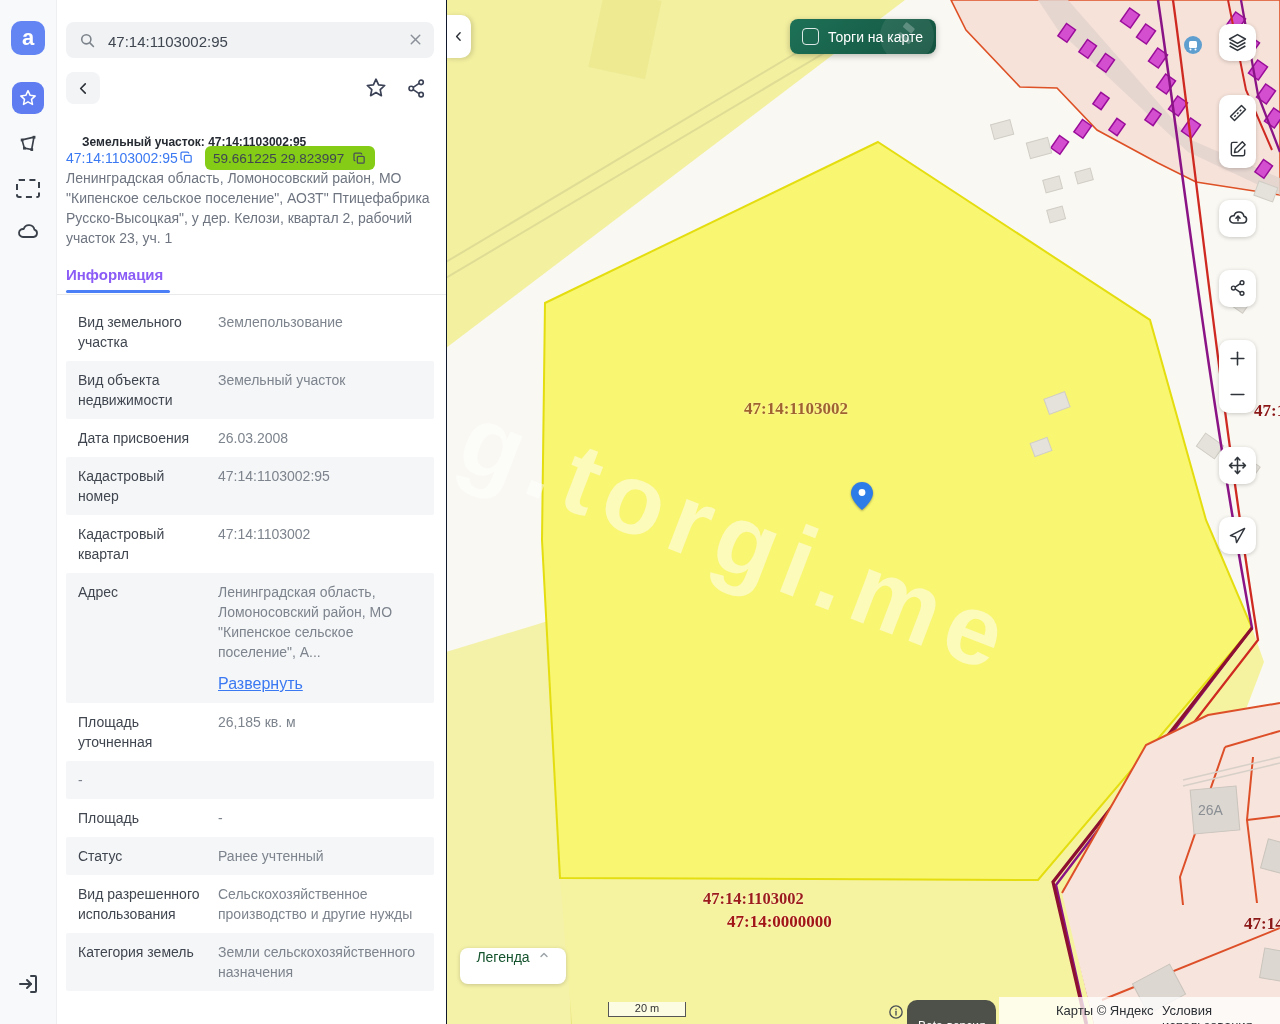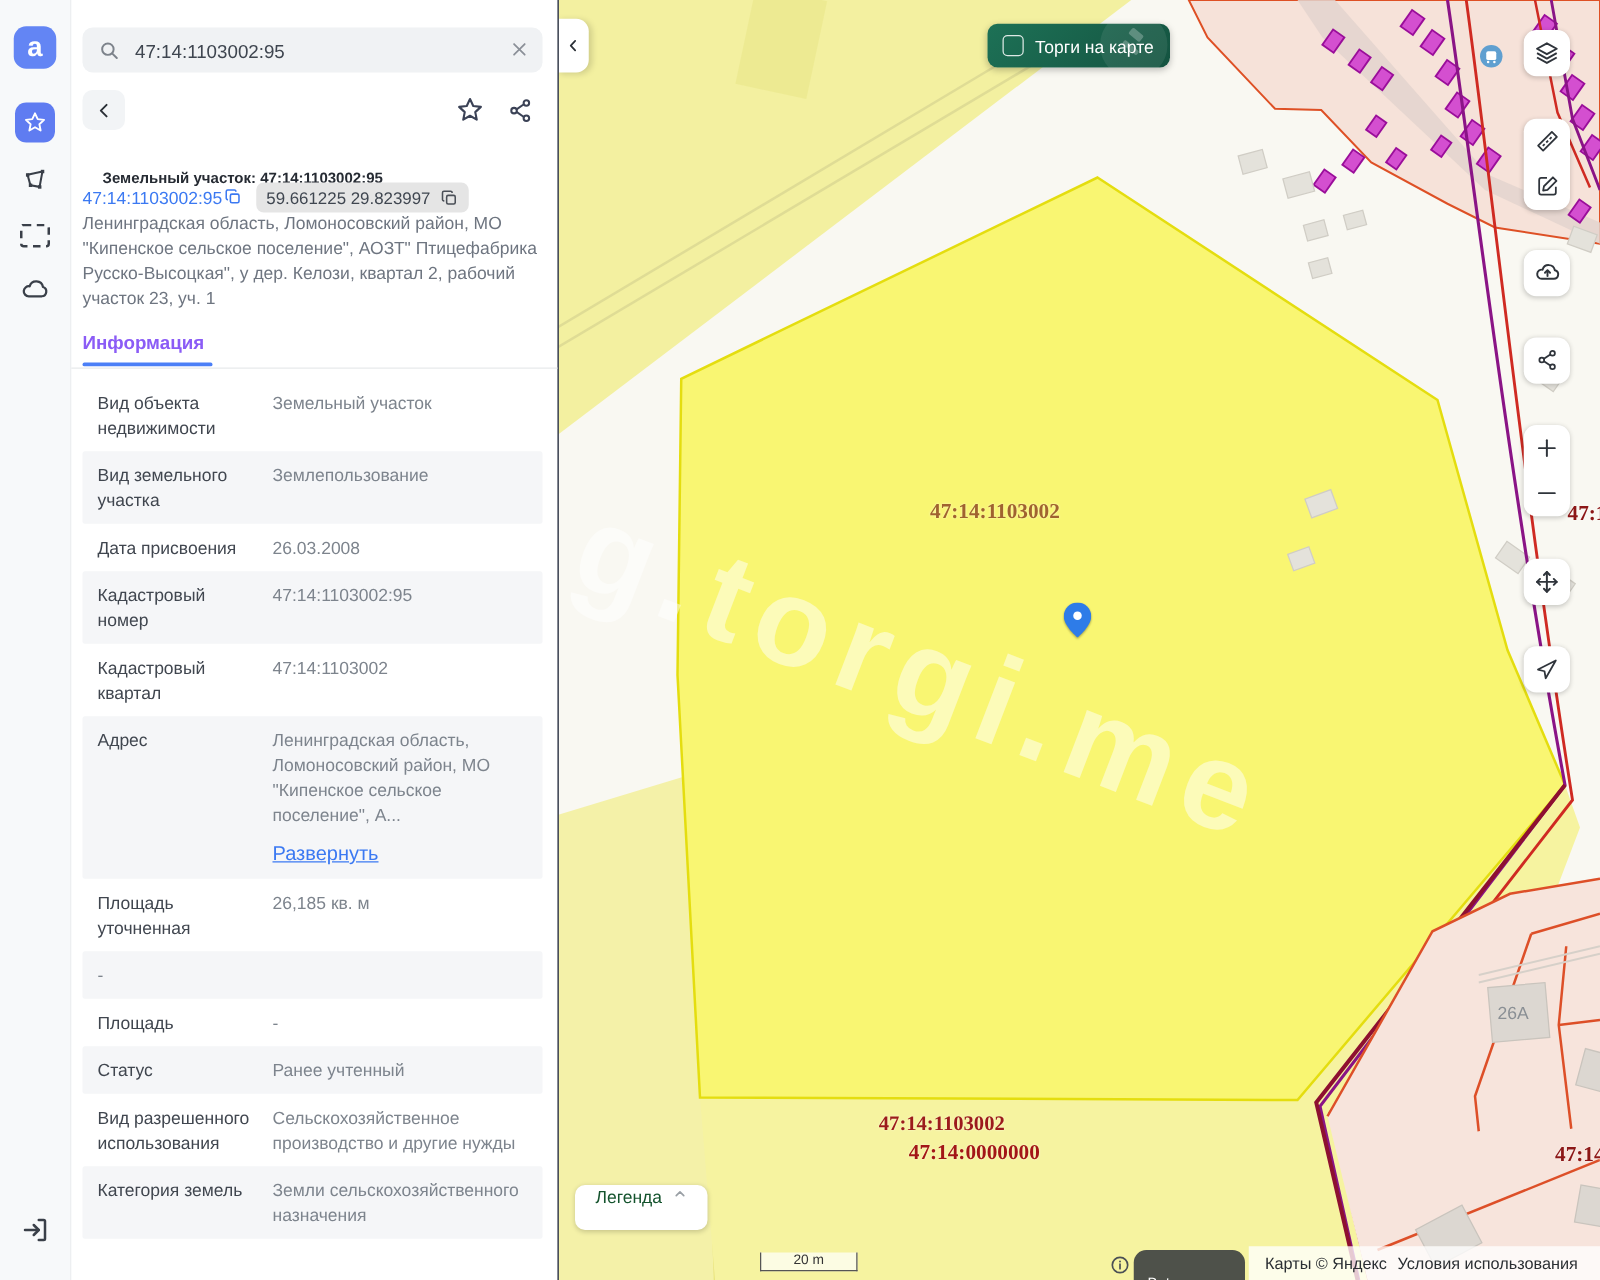--- a/index.html
+++ b/index.html
@@ -26,21 +26,21 @@
   .searchbar .clr{position:absolute;right:10px;top:9px;color:#8b9098;background:none;border:none;padding:0;}
   .back-btn{position:absolute;left:10px;top:72px;width:34px;height:32px;background:#f2f4f6;border:none;border-radius:8px;
             color:#2b3037;display:flex;align-items:center;justify-content:center;}
   .ico-btn{position:absolute;top:74px;width:28px;height:28px;background:none;border:none;color:#3b4256;padding:0;
            display:flex;align-items:center;justify-content:center;}
   .fav-btn{left:306px;}
   .shr-btn{left:346px;}
   .page-title{position:absolute;left:10px;top:119px;width:372px;font-size:12px;font-weight:700;color:#262b33;margin:16px;}
   .cad-link{position:absolute;left:10px;top:150px;font-size:14px;color:#3b79f2;text-decoration:none;cursor:pointer;}
   .copy-blue{position:absolute;left:123px;top:150px;color:#3b79f2;cursor:pointer;}
-  .chip{position:absolute;left:149px;top:146px;height:24px;background:#e5e5e5;border-radius:6px;display:flex;align-items:center;
+  .chip{position:absolute;left:149px;top:146px;height:24px;background:#84cc16;border-radius:6px;display:flex;align-items:center;
         padding:0 8px;gap:8px;font-size:13.5px;color:#3f4650;}
   .chip .cpy{color:#4a4f57;cursor:pointer;}
   .addr{position:absolute;left:10px;top:168px;width:366px;font-size:14px;line-height:20px;color:#6e7580;margin:0;}
   .tab{position:absolute;left:10px;top:266px;font-size:15px;font-weight:700;color:#8b5cf6;cursor:pointer;}
   .tab-underline{position:absolute;left:10px;top:290px;width:104px;height:3px;background:#4b7ff7;border-radius:2px;}
   .tab-divider{position:absolute;left:0;top:294px;width:390px;height:1px;background:#e8eaec;}
   .table{position:absolute;left:10px;top:303px;width:368px;}
   .row{display:flex;padding:9px 12px;border-radius:2px;}
   .row:nth-child(even){background:#f5f6f8;}
   .cell-label{flex:0 0 130px;font-size:14px;line-height:20px;color:#40464f;padding-right:10px;}
@@ -81,21 +81,21 @@
   .legend-btn{position:absolute;left:14px;top:948px;width:106px;height:36px;background:#fff;border:none;border-radius:8px;
               box-shadow:0 1px 4px rgba(0,0,0,.18);display:flex;align-items:flex-start;justify-content:center;gap:8px;
               font-size:14px;color:#14532d;}
   .legend-btn .chev{color:#9aa0a6;}
   .scale{position:absolute;left:162px;top:1002px;width:76px;height:14px;border:1px solid #555;border-top:none;
          background:rgba(255,255,255,.7);font-size:11px;line-height:13px;text-align:center;color:#333;}
   .attr-band{position:absolute;left:553px;top:997px;width:281px;height:27px;background:rgba(255,255,255,.78);}
   .info-ico{position:absolute;left:441px;top:1003px;width:18px;height:18px;background:none;border:none;color:#4a4f55;padding:0;}
   .beta-pill{position:absolute;left:461px;top:1000px;height:18px;background:rgba(55,58,62,.88);border-radius:10px;color:#fff;
              font-size:12px;line-height:20px;padding:16px 11px;}
-  .attr-link{position:absolute;top:1003px;font-size:13px;color:#2b2f33;text-decoration:none;cursor:pointer;}
+  .attr-link{position:absolute;top:1003px;font-size:13px;color:#2b2f33;text-decoration:none;cursor:pointer;margin-left:44px;}
   .attr-maps{left:566px;}
   .attr-terms{left:672px;}
 </style>
 </head>
 <body>
 
 <div class="rail">
   <div class="logo">a</div>
   <button class="rail-btn active" style="top:82px;">
     <span>
@@ -199,26 +199,26 @@
   </div>
 
   <p class="addr">Ленинградская область, Ломоносовский район, МО "Кипенское сельское поселение", АОЗТ" Птицефабрика Русско-Высоцкая", у дер. Келози, квартал 2, рабочий участок 23, уч. 1</p>
 
   <div class="tab">Информация</div>
   <div class="tab-underline"></div>
   <div class="tab-divider"></div>
 
   <div class="table">
     <div class="row">
+      <div class="cell-label">Вид земельного участка</div>
+      <div class="cell-value">Землепользование</div>
+    </div>
+    <div class="row">
       <div class="cell-label">Вид объекта недвижимости</div>
       <div class="cell-value">Земельный участок</div>
-    </div>
-    <div class="row">
-      <div class="cell-label">Вид земельного участка</div>
-      <div class="cell-value">Землепользование</div>
     </div>
     <div class="row">
       <div class="cell-label">Дата присвоения</div>
       <div class="cell-value">26.03.2008</div>
     </div>
     <div class="row">
       <div class="cell-label">Кадастровый номер</div>
       <div class="cell-value">47:14:1103002:95</div>
     </div>
     <div class="row">

